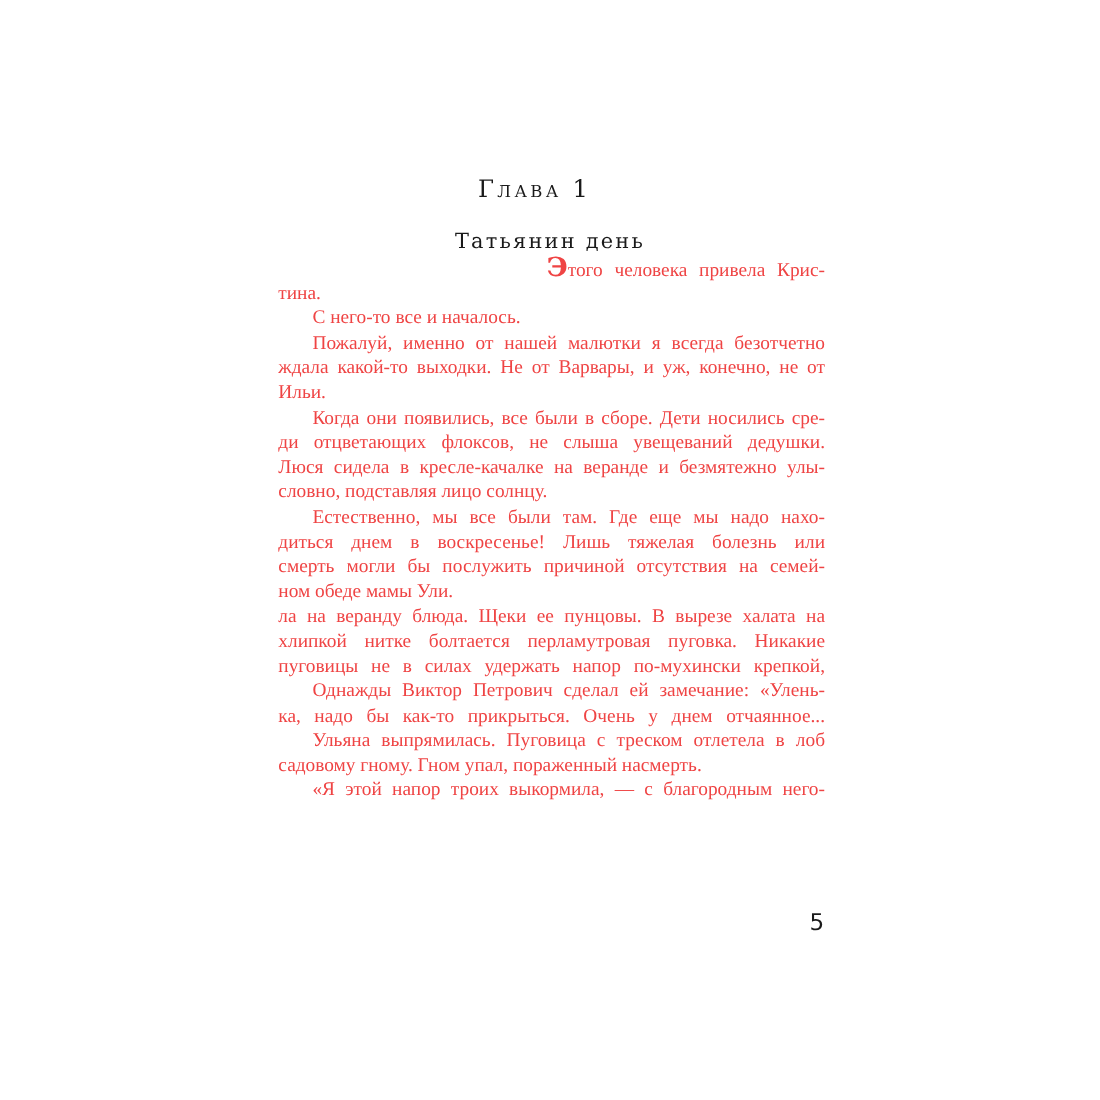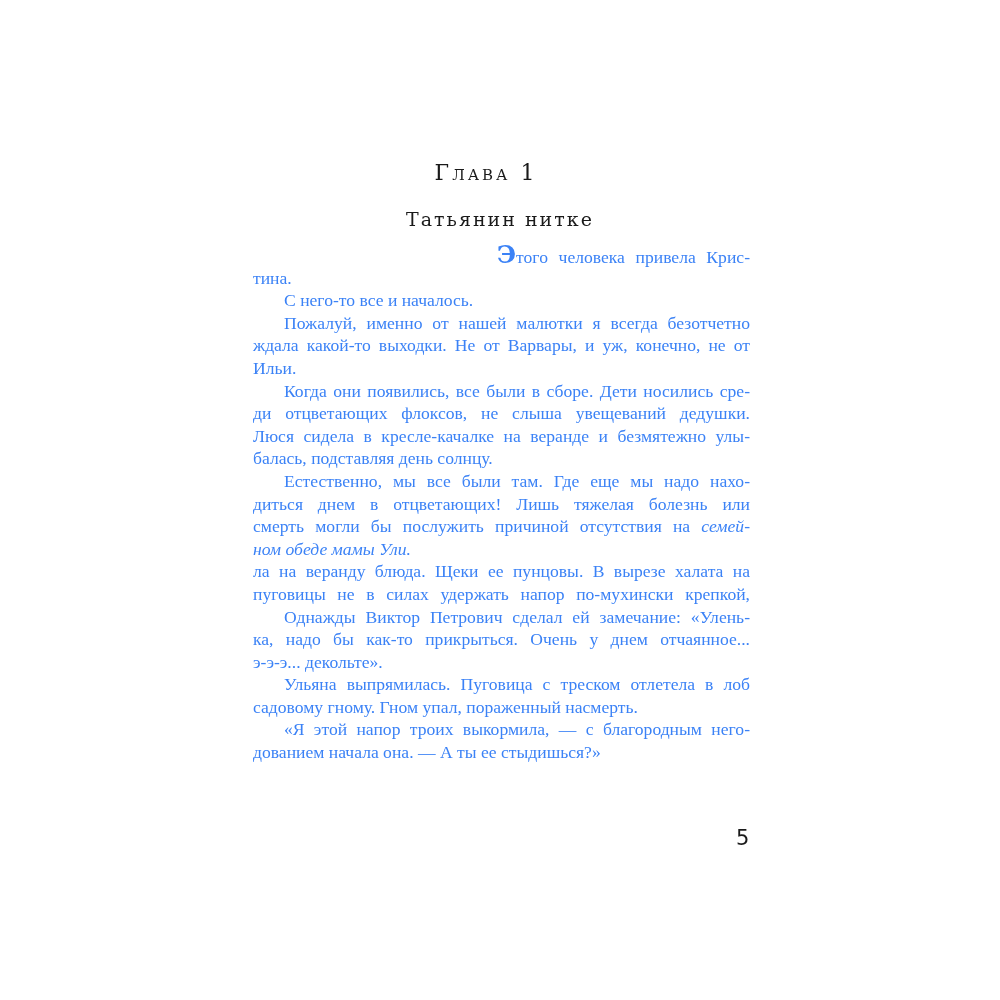--- a/index.html
+++ b/index.html
@@ -12,60 +12,59 @@
     font-size: 22px; letter-spacing: 3px; color: #1a1a1a;
     font-variant: small-caps;
   }
   .subtitle {
     position: absolute; left: 0; width: 1000px; top: 208px;
     text-align: center;
     font-family: "DejaVu Serif", serif;
     font-size: 19px; letter-spacing: 2px; color: #1a1a1a;
   }
   .body {
-    position: absolute; left: 253px; width: 497px; top: 244px;
+    position: absolute; left: 253px; width: 497px; top: 232px;
     font-family: "Liberation Serif", serif;
-    font-size: 17.6px; line-height: 22.6px; color: #3b82f6;
+    font-size: 17.6px; line-height: 22.6px; color: #ef4444;
   }
   .line { display: block; white-space: nowrap; text-align: justify; text-align-last: justify; height: 22.6px; }
   .line.last { text-align-last: left; }
   .line.indent { padding-left: 31px; }
   .line.first { padding-left: 244px; }
   .dropcap { font-family: "DejaVu Serif", serif; font-weight: bold; font-size: 24px; }
-  .it { font-style: italic; }
+  .it { }
   .pagenum {
     position: absolute; left: 736px; top: 826px;
     font-family: "DejaVu Sans", sans-serif; font-size: 21px; color: #1a1a1a;
   }
 </style>
 </head>
 <body>
 
 <div class="page">
   <div class="chapter">Глава 1</div>
-  <div class="subtitle">Татьянин нитке</div>
+  <div class="subtitle">Татьянин день</div>
   <div class="body" id="body">
       <span class="line first"><span class="dropcap">Э</span>того человека привела Крис-</span>
       <span class="line last">тина.</span>
       <span class="line indent last">С него-то все и началось.</span>
       <span class="line indent">Пожалуй, именно от нашей малютки я всегда безотчетно</span>
       <span class="line ">ждала какой-то выходки. Не от Варвары, и уж, конечно, не от</span>
       <span class="line last">Ильи.</span>
       <span class="line indent">Когда они появились, все были в сборе. Дети носились сре-</span>
       <span class="line ">ди отцветающих флоксов, не слыша увещеваний дедушки.</span>
       <span class="line ">Люся сидела в кресле-качалке на веранде и безмятежно улы-</span>
-      <span class="line last">балась, подставляя день солнцу.</span>
+      <span class="line last">словно, подставляя лицо солнцу.</span>
       <span class="line indent">Естественно, мы все были там. Где еще мы надо нахо-</span>
-      <span class="line ">диться днем в отцветающих! Лишь тяжелая болезнь или</span>
+      <span class="line ">диться днем в воскресенье! Лишь тяжелая болезнь или</span>
       <span class="line ">смерть могли бы послужить причиной отсутствия на <span class="it">семей-</span></span>
       <span class="line last"><span class="it">ном обеде мамы Ули.</span></span>
       <span class="line ">ла на веранду блюда. Щеки ее пунцовы. В вырезе халата на</span>
+      <span class="line ">хлипкой нитке болтается перламутровая пуговка. Никакие</span>
       <span class="line ">пуговицы не в силах удержать напор по-мухински крепкой,</span>
       <span class="line indent">Однажды Виктор Петрович сделал ей замечание: «Улень-</span>
       <span class="line ">ка, надо бы как-то прикрыться. Очень у днем отчаянное...</span>
-      <span class="line last">э-э-э... декольте».</span>
       <span class="line indent">Ульяна выпрямилась. Пуговица с треском отлетела в лоб</span>
       <span class="line last">садовому гному. Гном упал, пораженный насмерть.</span>
       <span class="line indent">«Я этой напор троих выкормила, — с благородным него-</span>
-      <span class="line last">дованием начала она. — А ты ее стыдишься?»</span>
     </div>
   <div class="pagenum">5</div>
 </div>
 
 </body></html>

